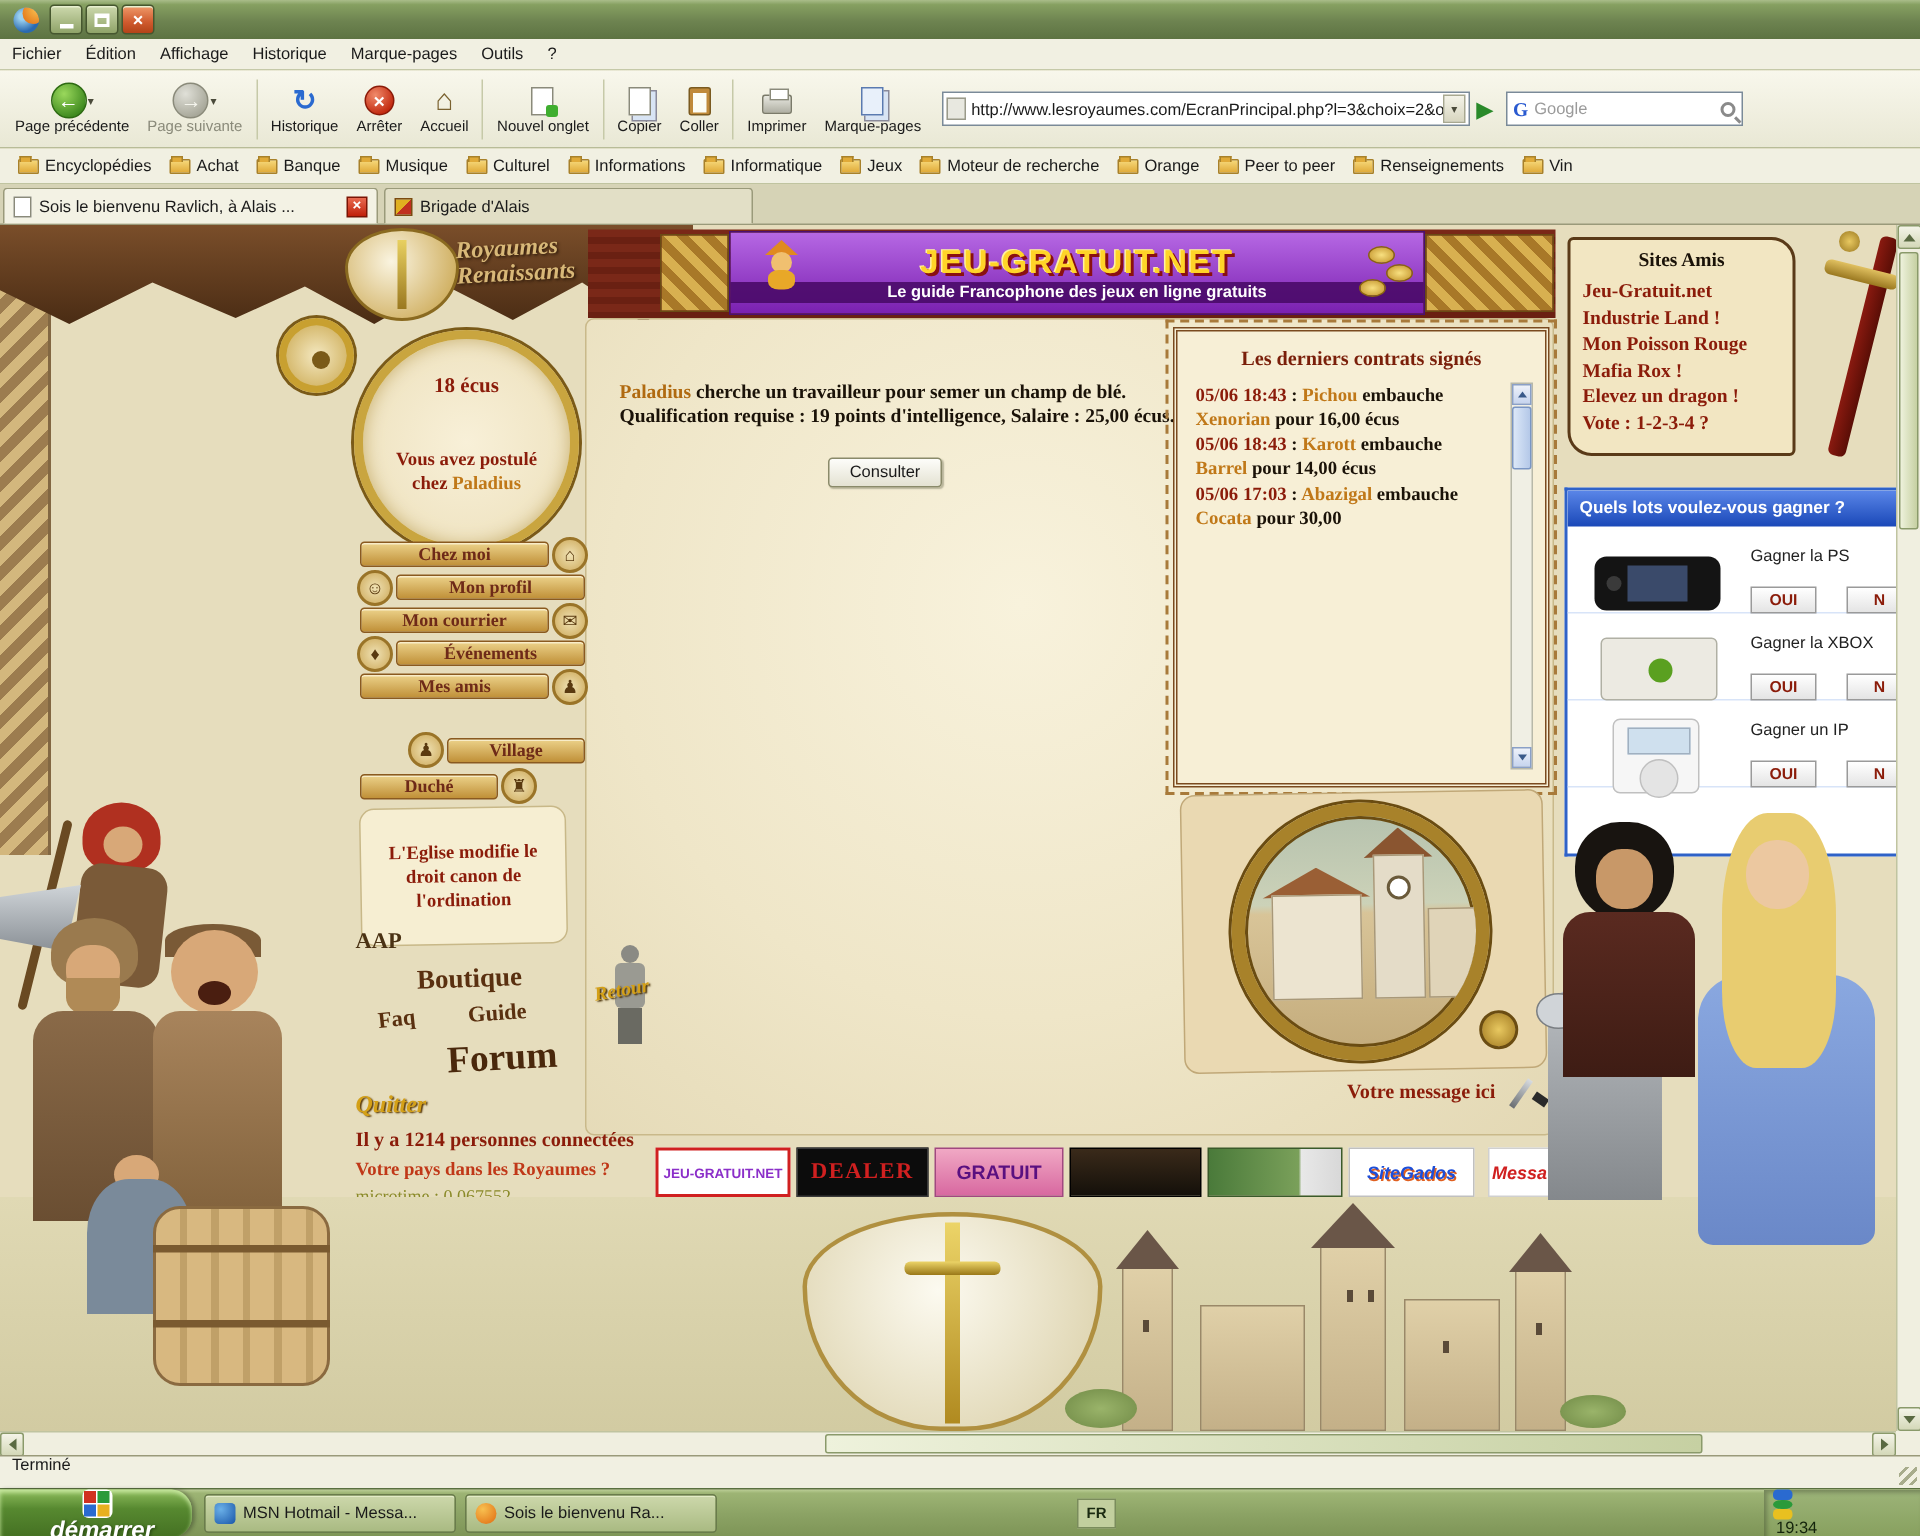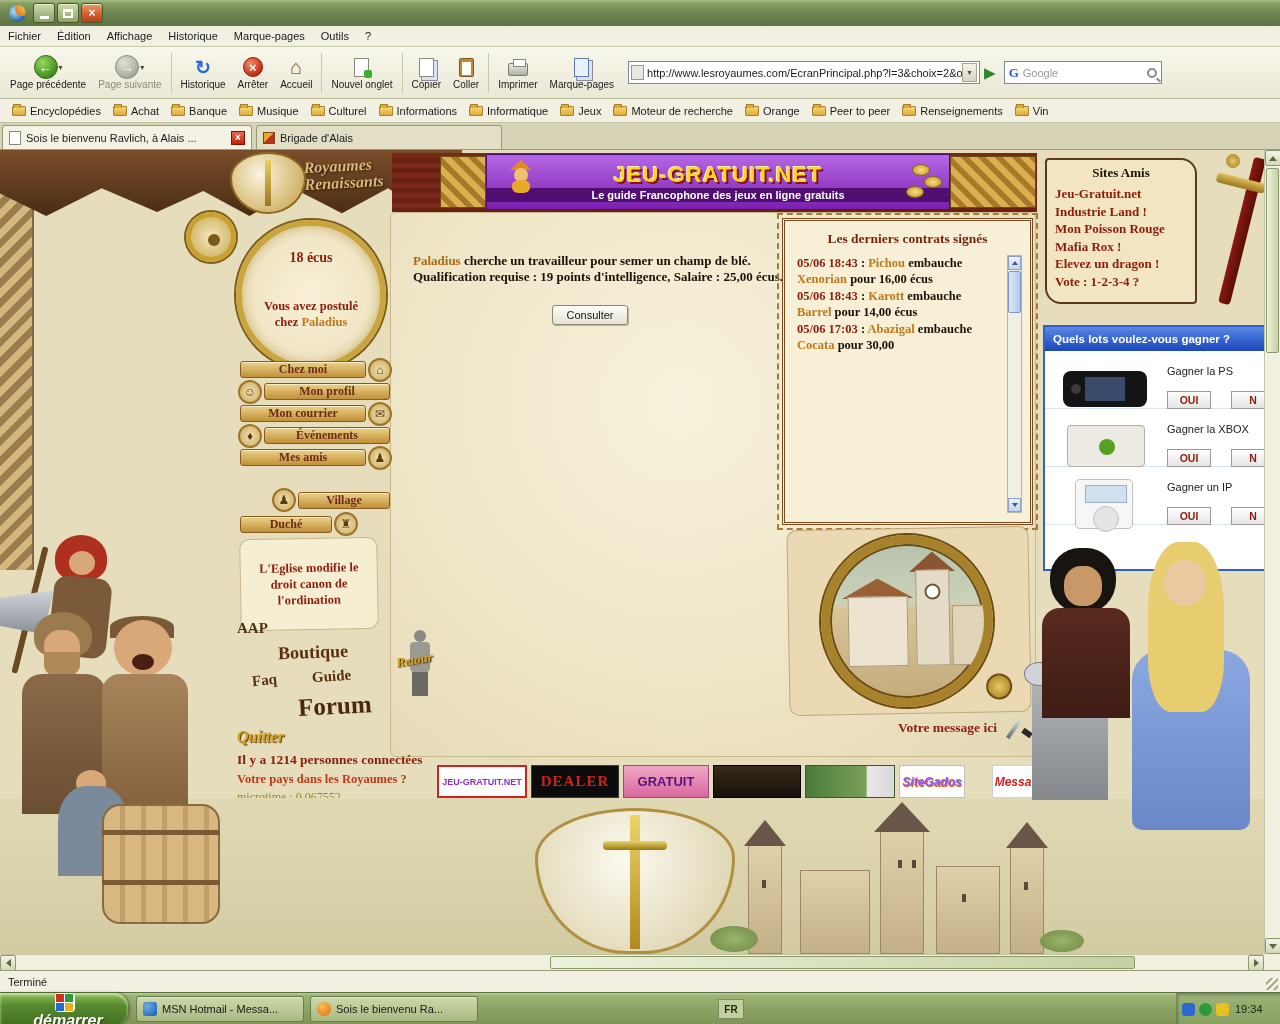--- a/index.html
+++ b/index.html
@@ -253,21 +253,21 @@
   #f-connected { left:237px; top:602px; color:#8b1c0a; font-weight:bold; font-size:13.5px; font-family:"Liberation Serif",serif; }
   #f-country { left:237px; top:622px; color:#c03818; font-weight:bold; font-size:12.5px; font-family:"Liberation Serif",serif; }
   #f-microtime { left:237px; top:640px; color:#8a8a28; font-size:12px; font-family:"Liberation Serif",serif; }
   .ad { position:absolute; top:615px; height:33px; display:flex; align-items:center; justify-content:center; overflow:hidden; }
   #ad1 { left:437px; width:90px; background:#fff; border:2px solid #d02020; color:#8b2fc9; font-weight:bold; font-size:9px; }
   #ad2 { left:531px; width:88px; background:#0c0c0c; color:#d02020; font-weight:bold; font-size:15px;
     font-family:"Liberation Serif",serif; letter-spacing:1px; border:1px solid #3a3a3a; }
   #ad3 { left:623px; width:86px; background:linear-gradient(#f0a8c4,#d868a0); color:#5a1080; font-weight:bold; font-size:13px; border:1px solid #a04880; }
   #ad4 { left:713px; width:88px; background:linear-gradient(#3a2a1a,#14100a); border:1px solid #000; }
   #ad5 { left:805px; width:90px; background:linear-gradient(90deg,#4a7a3a,#7aa05a 68%,#e8e8e8 70%,#d8d8d8); border:1px solid #3a5a2a; }
-  #ad6 { left:899px; width:66px; background:#fff; border:1px solid #c0c0c0; color:#8b5cf6; font-weight:bold; font-style:italic; font-size:12px; text-shadow:1px 1px 0 #e06020; }
+  #ad6 { left:899px; width:84px; background:#fff; border:1px solid #c0c0c0; color:#1d4ed8; font-weight:bold; font-style:italic; font-size:12px; text-shadow:1px 1px 0 #e06020; }
   #ad7 { left:992px; width:42px; background:#fff; border:1px solid #d0d0d0; color:#d02020; font-weight:bold; font-style:italic; font-size:12px; }
 
   
   #ground { left:0; top:648px; width:1264px; height:156px; background:linear-gradient(#e0d9b4,#d2cba2); }
   #shield-big { left:535px; top:658px; width:200px; height:146px;
     background:radial-gradient(circle at 45% 35%, #fcfaf0, #ddd3ae 85%); border:3px solid #b09040;
     border-radius:50% 50% 46% 46% / 34% 34% 66% 66%; }
   #shield-big .s-sword { position:absolute; left:50%; top:4px; width:10px; height:134px; margin-left:-5px;
     background:linear-gradient(#ecd468,#b08a20); }
   #shield-big .s-guard { position:absolute; left:50%; top:30px; width:64px; height:9px; margin-left:-32px;
@@ -319,21 +319,21 @@
     border:1px solid #8a9a6a; border-radius:2px; display:flex; align-items:center; justify-content:center; }
   .sb-thumb { position:absolute; background:linear-gradient(90deg,#eef2dc,#c6d0a2); border:1px solid #8a9a6a; border-radius:2px; }
   .tri { width:0; height:0; }
   .tri.up { border-left:4px solid transparent; border-right:4px solid transparent; border-bottom:5px solid #5a6a42; }
   .tri.down { border-left:4px solid transparent; border-right:4px solid transparent; border-top:5px solid #5a6a42; }
   .tri.left { border-top:4px solid transparent; border-bottom:4px solid transparent; border-right:5px solid #5a6a42; }
   .tri.right { border-top:4px solid transparent; border-bottom:4px solid transparent; border-left:5px solid #5a6a42; }
 
   
   #statusbar { position:absolute; left:0; top:970px; width:1280px; height:22px; background:#f1f0e2;
-    border-top:1px solid #9a9a7a; display:flex; align-items:center; font-size:11px; color:#1a1a1a; padding:0 8px; }
+    border-top:1px solid #9a9a7a; display:flex; font-size:11px; color:#1a1a1a; padding:0 8px; }
   #grip { position:absolute; right:2px; bottom:2px; width:12px; height:12px;
     background:repeating-linear-gradient(135deg,transparent 0 3px,#a8ac8c 3px 5px); }
 
   
   #taskbar { position:absolute; left:0; top:992px; width:1280px; height:32px;
     background:linear-gradient(#bccf97 0%,#9db474 8%,#8ba264 55%,#7e9557 100%); border-top:1px solid #5a7040; }
   #start-btn { position:absolute; left:0; top:0; width:128px; height:32px;
     background:linear-gradient(#8fbe5e 0%,#578930 40%,#447022 100%); border-radius:0 14px 14px 0;
     display:flex; align-items:center; padding-left:8px; box-shadow:inset 0 2px 3px #c8e8a0, 2px 0 3px rgba(0,0,0,.3);flex-direction:column; }
   #start-flag { width:20px; height:20px; background:#fff; border-radius:4px; margin-right:6px;
@@ -343,21 +343,21 @@
   #start-label { color:#fff; font-weight:bold; font-style:italic; font-size:16px; text-shadow:1px 1px 2px #2a4a14; }
   .taskbtn { position:absolute; top:3px; height:26px; width:168px; background:linear-gradient(#cdd8ab,#a9ba82);
     border:1px solid #6a7c4c; border-radius:3px; display:flex; align-items:center; padding:0 6px; font-size:11px; color:#1a1a1a;
     box-shadow:inset 0 1px 0 #e4ecc8; overflow:hidden; white-space:nowrap; }
   .taskbtn .ticon { width:14px; height:14px; border-radius:3px; margin-right:5px; flex:none; }
   #task1 .ticon { background:radial-gradient(circle at 30% 30%, #6ab0e8, #1a56a8); }
   #task2 .ticon { background:radial-gradient(circle at 35% 30%, #f8c050, #e06a10); border-radius:50%; }
   #lang-fr { position:absolute; left:718px; top:6px; width:26px; height:20px; background:#c2cf9e; border:1px solid #7a8c5c;
     font-size:10px; font-weight:bold; color:#1a2a10; display:flex; align-items:center; justify-content:center; }
   #tray { position:absolute; right:0; top:0; width:104px; height:32px; background:linear-gradient(#9db479,#87a05e);
-    box-shadow:inset 2px 2px 3px rgba(0,0,0,.25); display:flex; align-items:center; padding-left:6px; }
+    box-shadow:inset 2px 2px 3px rgba(0,0,0,.25); display:flex; padding-left:6px;flex-direction:column; }
   .tray-ico { width:13px; height:13px; border-radius:3px; margin-right:4px; }
   #tray-ico1 { background:#2a6ad0; } #tray-ico2 { background:#2a9a3a; border-radius:50%; } #tray-ico3 { background:#e8c020; }
   #clock { font-size:11px; color:#14240c; margin-left:2px; }
 </style>
 </head>
 <body>
 
 <div id="screen">
 
   <div id="titlebar">

